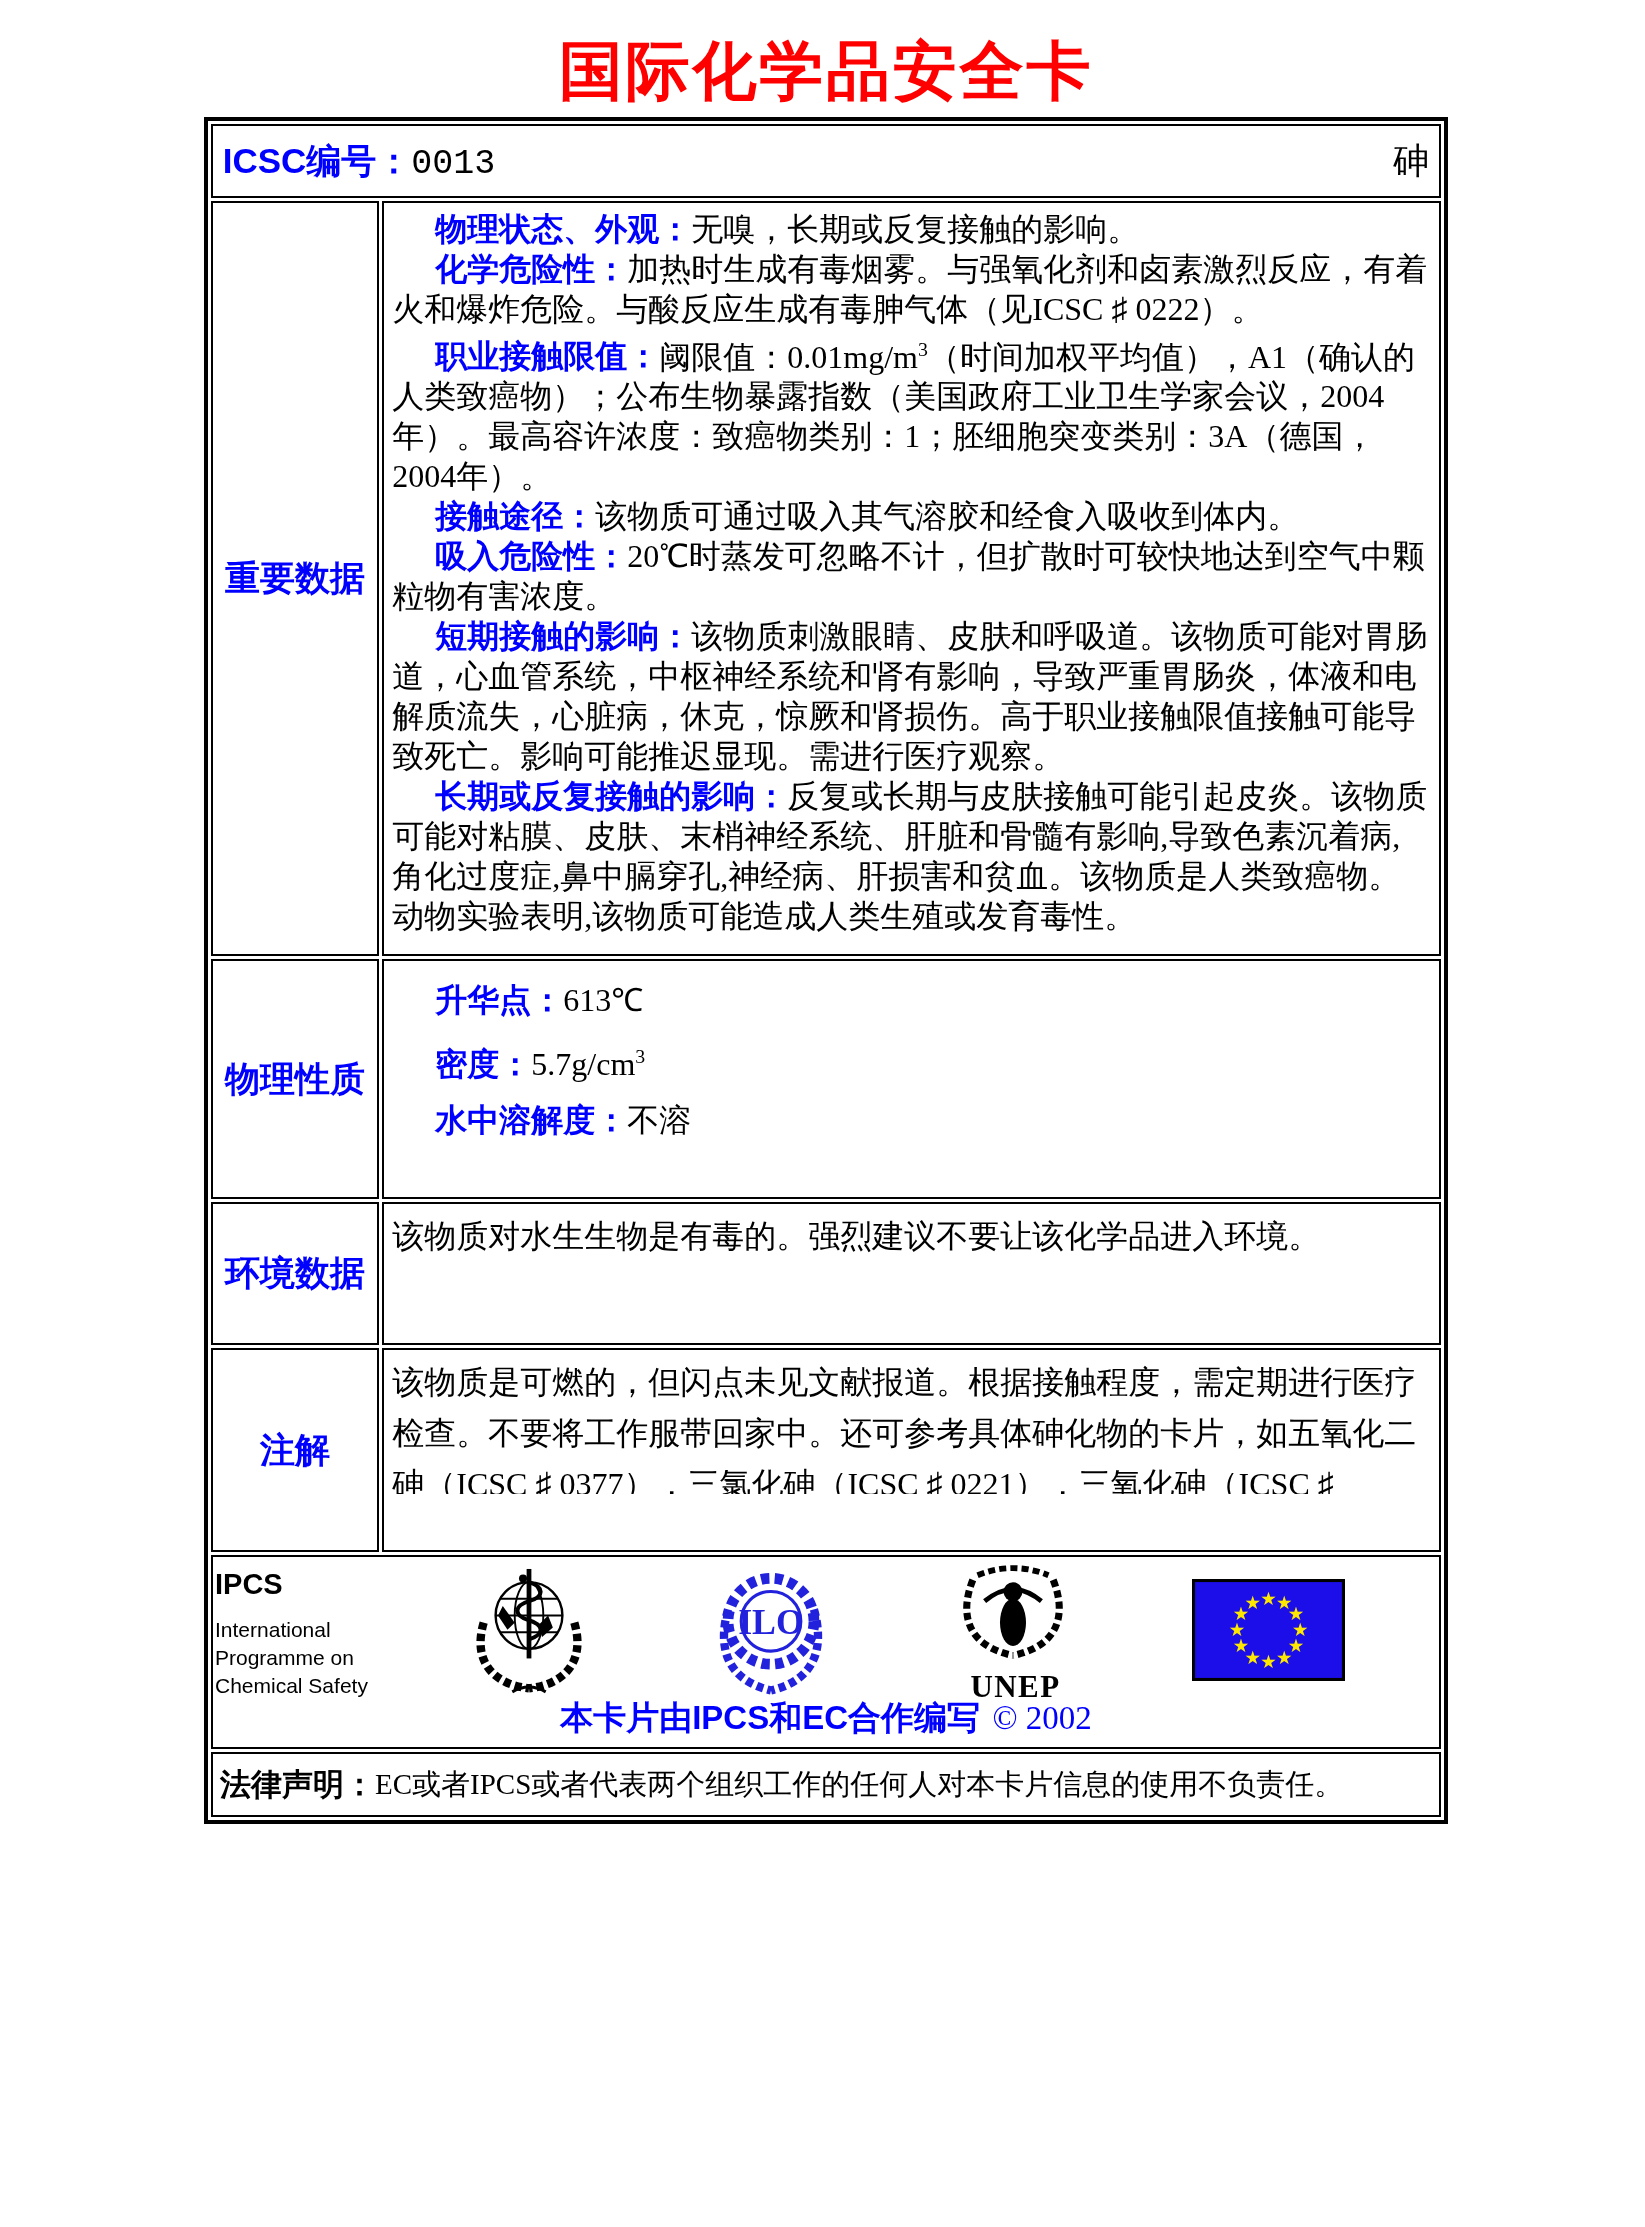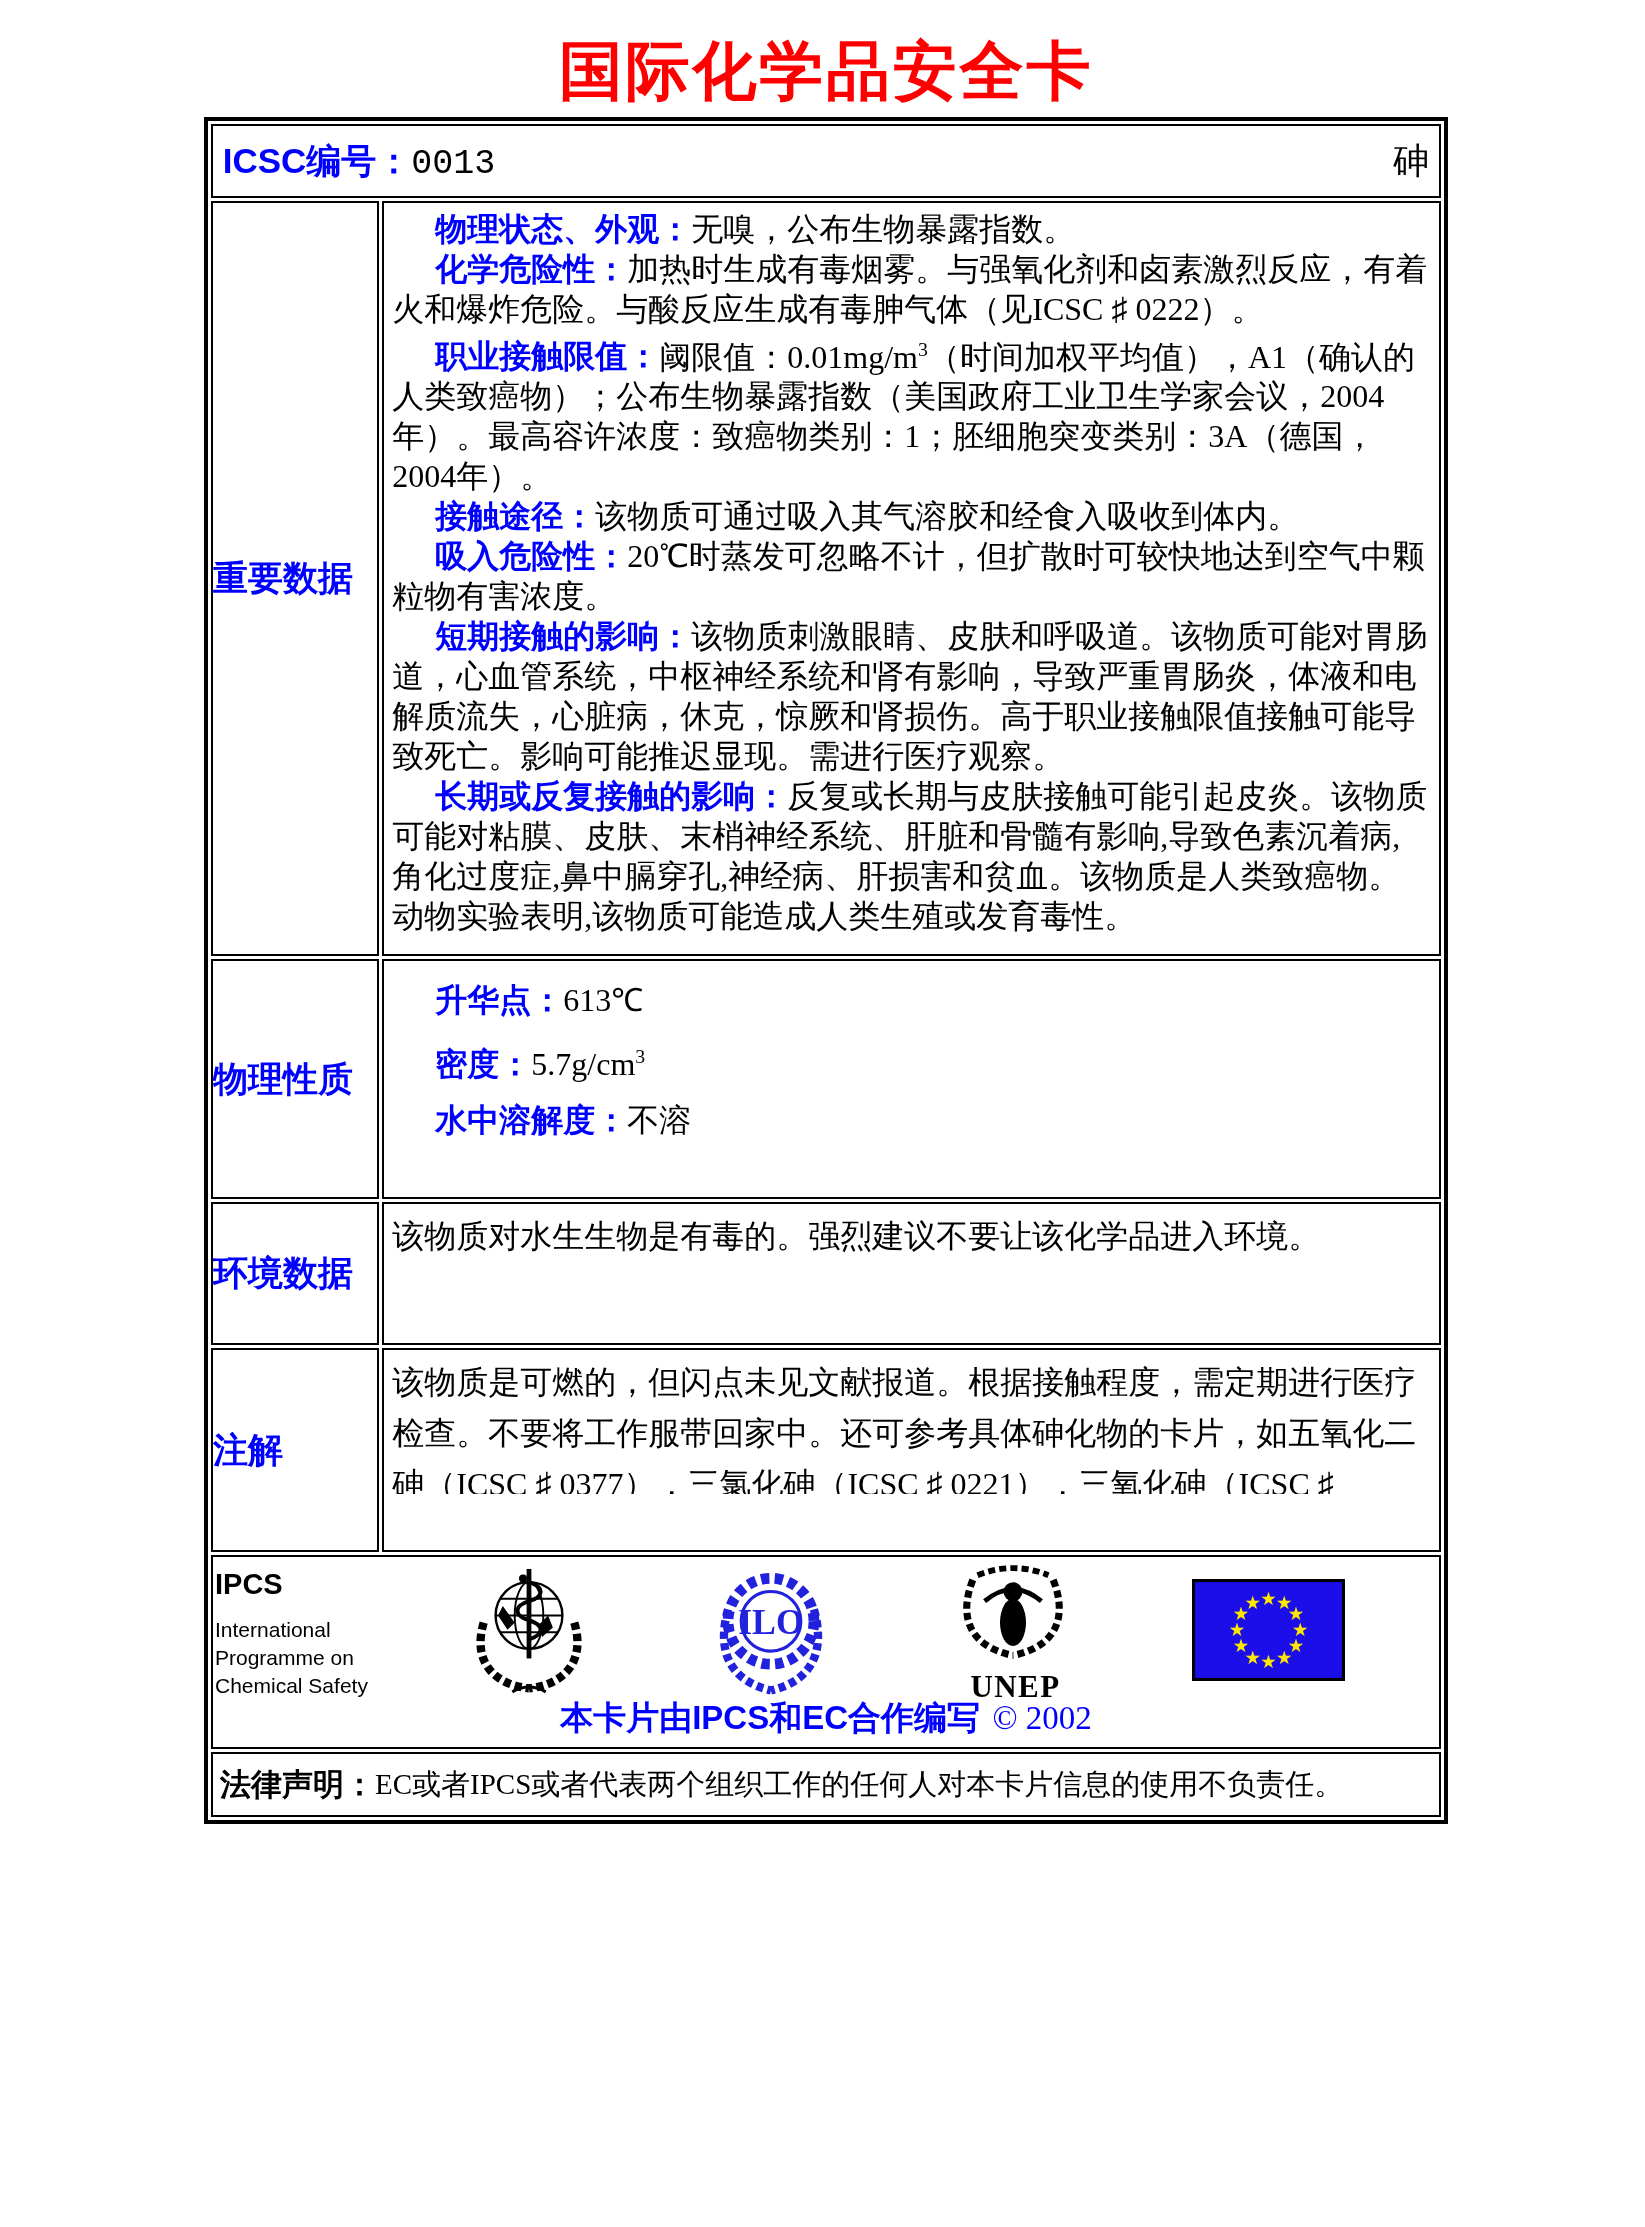--- a/index.html
+++ b/index.html
@@ -7,21 +7,21 @@
         font-family:"Liberation Serif",serif;color:#000;}
   .title{position:absolute;top:28px;left:204px;width:1244px;text-align:center;
          color:#ff0000;font-size:64px;font-weight:900;letter-spacing:2.8px;
          font-family:"Liberation Serif",serif;}
   table.card{position:absolute;top:117px;left:204px;width:1244px;
              border:4.2px solid #000;border-collapse:separate;border-spacing:3.5px;
              table-layout:fixed;background:#fff;}
   td{border:2.1px solid #000;padding:0;vertical-align:top;background:#fff;}
   col.c-label{width:168px;}
   .cellbox{overflow:hidden;box-sizing:border-box;}
-  .lblbox{display:flex;align-items:center;
+  .lblbox{display:flex;align-items:center;justify-content:center;
           color:#0000ff;font-weight:bold;font-size:35px;
           font-family:"Liberation Sans",sans-serif;text-align:center;}
   .hdrbox{display:flex;align-items:center;justify-content:space-between;
           padding:0 9.7px;font-size:35px;}
   .hdr-label{color:#0000ff;font-weight:bold;font-family:"Liberation Sans",sans-serif;}
   .hdr-num{color:#000;font-family:"Liberation Mono","DejaVu Sans Mono",monospace;}
   .hdr-chem{color:#000;font-size:36px;}
   .content{font-size:32px;color:#000;}
   .content p{margin:0;}
   .plabel{color:#0000ff;font-weight:bold;font-family:"Liberation Sans",sans-serif;margin-left:43px;}
@@ -73,21 +73,21 @@
     </tr>
 
     <tr>
       <td>
             <div class="cellbox lblbox" style="height:751px;">
               <span>重要数据</span>
             </div>
           </td>
       <td>
         <div class="cellbox content imp" style="height:751px;">
-          <p><span class="plabel">物理状态、外观：</span><span>无嗅，公布生物暴露指数。</span></p>
+          <p><span class="plabel">物理状态、外观：</span><span>无嗅，长期或反复接触的影响。</span></p>
           <p><span class="plabel">化学危险性：</span><span>加热时生成有毒烟雾。与强氧化剂和卤素激烈反应，有着火和爆炸危险。与酸反应生成有毒胂气体（见ICSC ♯ 0222）。</span></p>
           <p><span class="plabel">职业接触限值：</span><span>阈限值：0.01mg/m</span><sup>3</sup><span>（时间加权平均值），A1（确认的人类致癌物）；公布生物暴露指数（美国政府工业卫生学家会议，2004年）。最高容许浓度：致癌物类别：1；胚细胞突变类别：3A（德国，2004年）。</span></p>
           <p><span class="plabel">接触途径：</span><span>该物质可通过吸入其气溶胶和经食入吸收到体内。</span></p>
           <p><span class="plabel">吸入危险性：</span><span>20℃时蒸发可忽略不计，但扩散时可较快地达到空气中颗粒物有害浓度。</span></p>
           <p><span class="plabel">短期接触的影响：</span><span>该物质刺激眼睛、皮肤和呼吸道。该物质可能对胃肠道，心血管系统，中枢神经系统和肾有影响，导致严重胃肠炎，体液和电解质流失，心脏病，休克，惊厥和肾损伤。高于职业接触限值接触可能导致死亡。影响可能推迟显现。需进行医疗观察。</span></p>
           <p><span class="plabel">长期或反复接触的影响：</span><span>反复或长期与皮肤接触可能引起皮炎。该物质可能对粘膜、皮肤、末梢神经系统、肝脏和骨髓有影响,导致色素沉着病,角化过度症,鼻中膈穿孔,神经病、肝损害和贫血。该物质是人类致癌物。动物实验表明,该物质可能造成人类生殖或发育毒性。</span></p>
         </div>
       </td>
     </tr>
 

